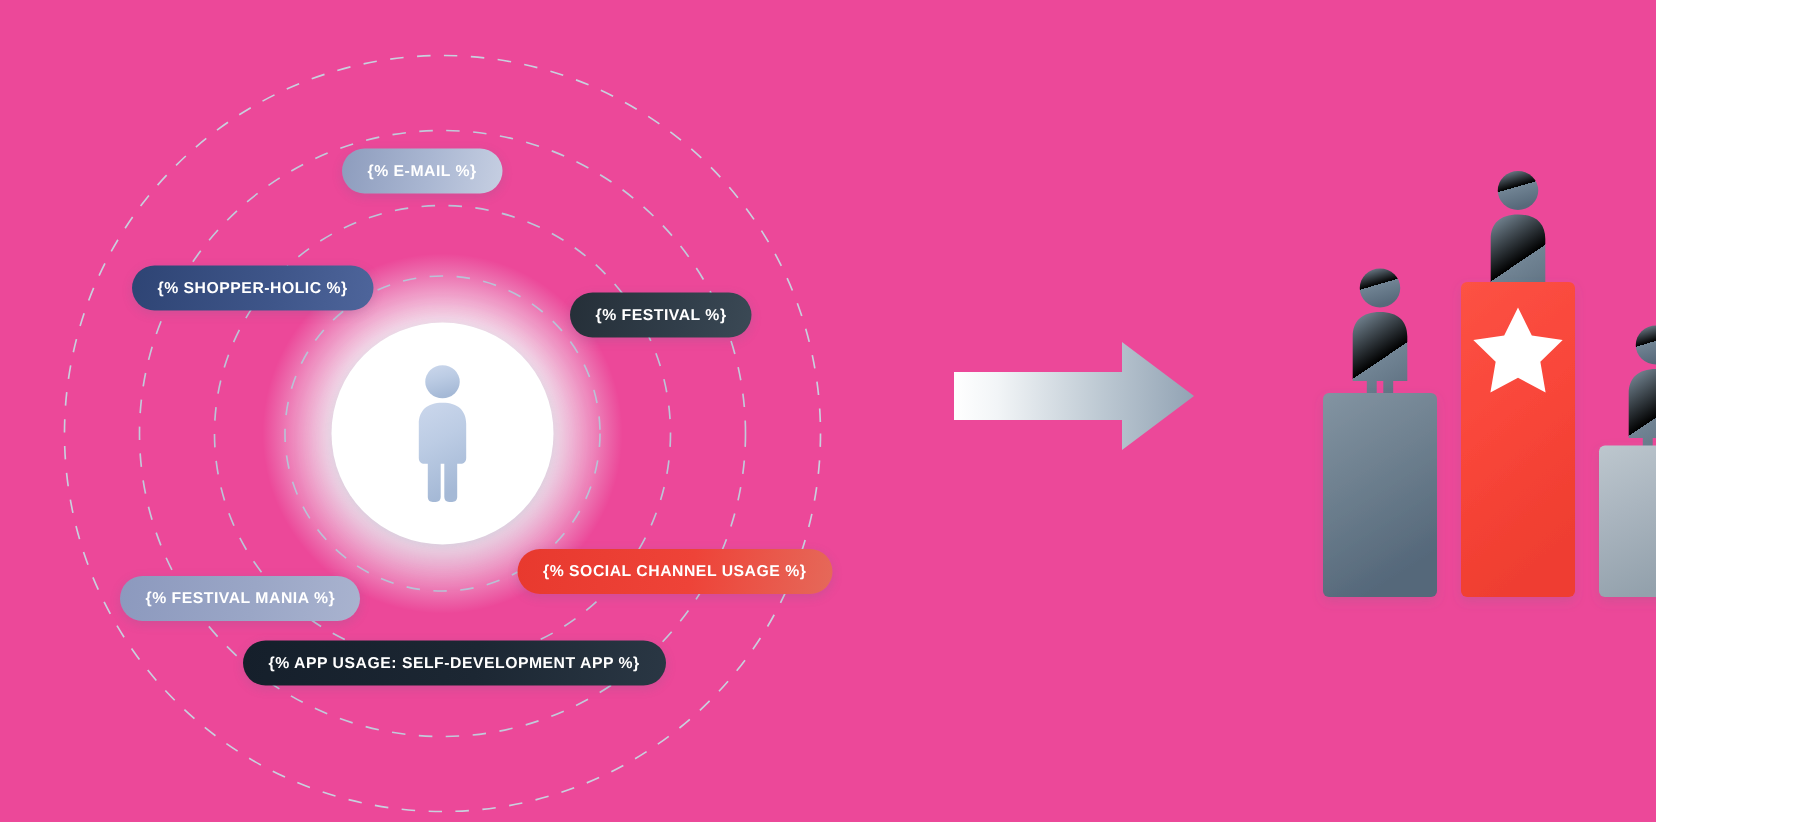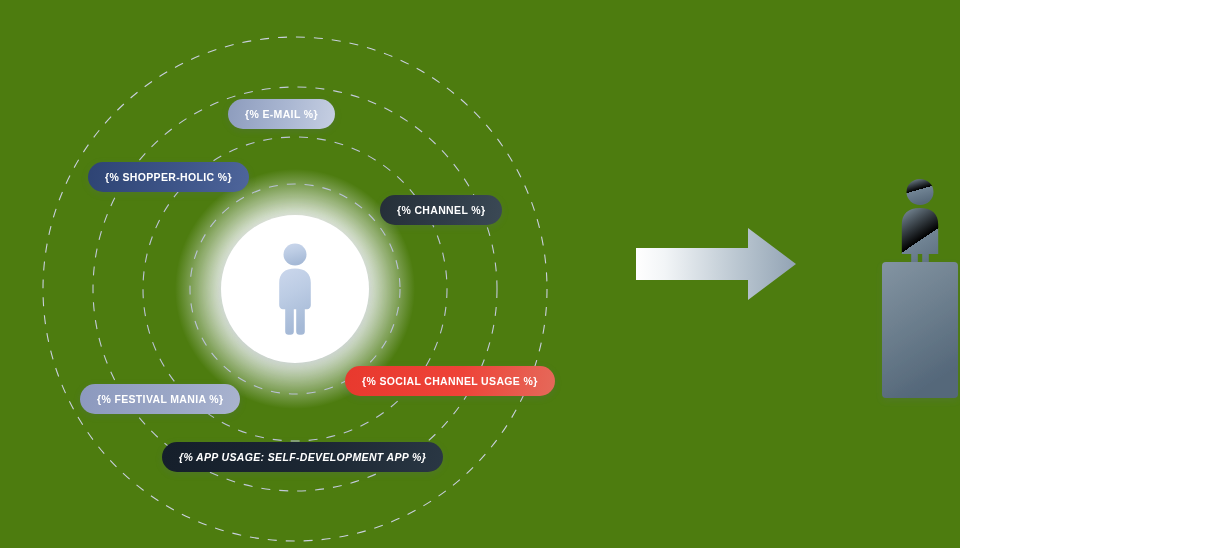--- a/index.html
+++ b/index.html
@@ -6,23 +6,23 @@
     margin: 0;
     padding: 0;
     background: #ffffff;
   }
   body {
     font-family: "Liberation Sans", sans-serif;
     -webkit-font-smoothing: antialiased;
   }
   #stage {
     position: relative;
-    width: 960px;
+    width: 1104px;
     height: 548px;
-    background: #4d7c0f;
+    background: #ec4899;
     overflow: hidden;
   }
 
   
   #orbit-panel {
     position: absolute;
     left: 0;
     top: 0;
     width: 620px;
     height: 548px;
@@ -66,41 +66,40 @@
     height: 30px;
     box-sizing: border-box;
     box-shadow: 0 2px 7px rgba(90,105,135,0.20);
   }
 
   .pill-email {
     left: 228px; top: 99px;
     background: linear-gradient(100deg, #8d9cbd 0%, #aab7d2 55%, #c6cfe2 100%);
   }
   .pill-shopper {
-    left: 88px; top: 162px;
+    left: 88px; top: 177px;
     background: linear-gradient(100deg, #2e4474 0%, #3f568a 60%, #4e659b 100%);
   }
   .pill-language {
     left: 380px; top: 195px;
     background: linear-gradient(100deg, #252f38 0%, #313e4a 60%, #3b4955 100%);
   }
   .pill-social {
     left: 345px; top: 326px;
     background: linear-gradient(100deg, #e8392e 0%, #ee4338 55%, #e5695a 100%);
     margin-top: 40px;
   }
   .pill-festival {
     left: 80px; top: 338px;
     background: linear-gradient(100deg, #8c99be 0%, #9aa6c6 55%, #a9b3cf 100%);
     margin-top: 46px;
   }
   .pill-appusage {
-    left: 162px; top: 442px;
+    left: 162px; top: 427px;
     background: linear-gradient(100deg, #151f2b 0%, #1c2733 55%, #2a3744 100%);
-    font-style: italic;
   }
 
   
   #arrow {
     position: absolute;
     left: 636px;
     top: 222px;
     width: 160px;
     height: 84px;
   }
@@ -144,21 +143,21 @@
             <stop offset="100%" stop-color="#a5b9d6"></stop>
           </linearGradient>
         </defs>
         <ellipse cx="31" cy="11.5" rx="11.5" ry="11" fill="url(#personGrad)"></ellipse>
         <path d="M31 25.5c-10.4 0-15.8 5.2-15.8 14.2v22.6c0 2.4 1.6 3.9 3.7 3.9h2.3v22.2c0 2.1 1.4 3.3 3.3 3.3h2.1c1.9 0 3.2-1.2 3.2-3.3V66.2h2.4v22.2c0 2.1 1.3 3.3 3.2 3.3h2.1c1.9 0 3.3-1.2 3.3-3.3V66.2h2.3c2.1 0 3.7-1.5 3.7-3.9V39.7c0-9-5.4-14.2-15.8-14.2z" fill="url(#personGrad)"></path>
       </svg>
     </div>
 
     <div class="pill pill-email">{% E-MAIL %}</div>
     <div class="pill pill-shopper">{% SHOPPER-HOLIC %}</div>
-    <div class="pill pill-language">{% CHANNEL %}</div>
+    <div class="pill pill-language">{% FESTIVAL %}</div>
     <div class="pill pill-social">{% SOCIAL CHANNEL USAGE %}</div>
     <div class="pill pill-festival">{% FESTIVAL MANIA %}</div>
     <div class="pill pill-appusage">{% APP USAGE: SELF-DEVELOPMENT APP %}</div>
   </div>
 
   <svg id="arrow" viewBox="0 0 160 84">
     <defs>
       <linearGradient id="arrowGrad" x1="0" y1="0" x2="1" y2="0">
         <stop offset="0%" stop-color="#ffffff"></stop>
         <stop offset="18%" stop-color="#f2f5f7"></stop>

